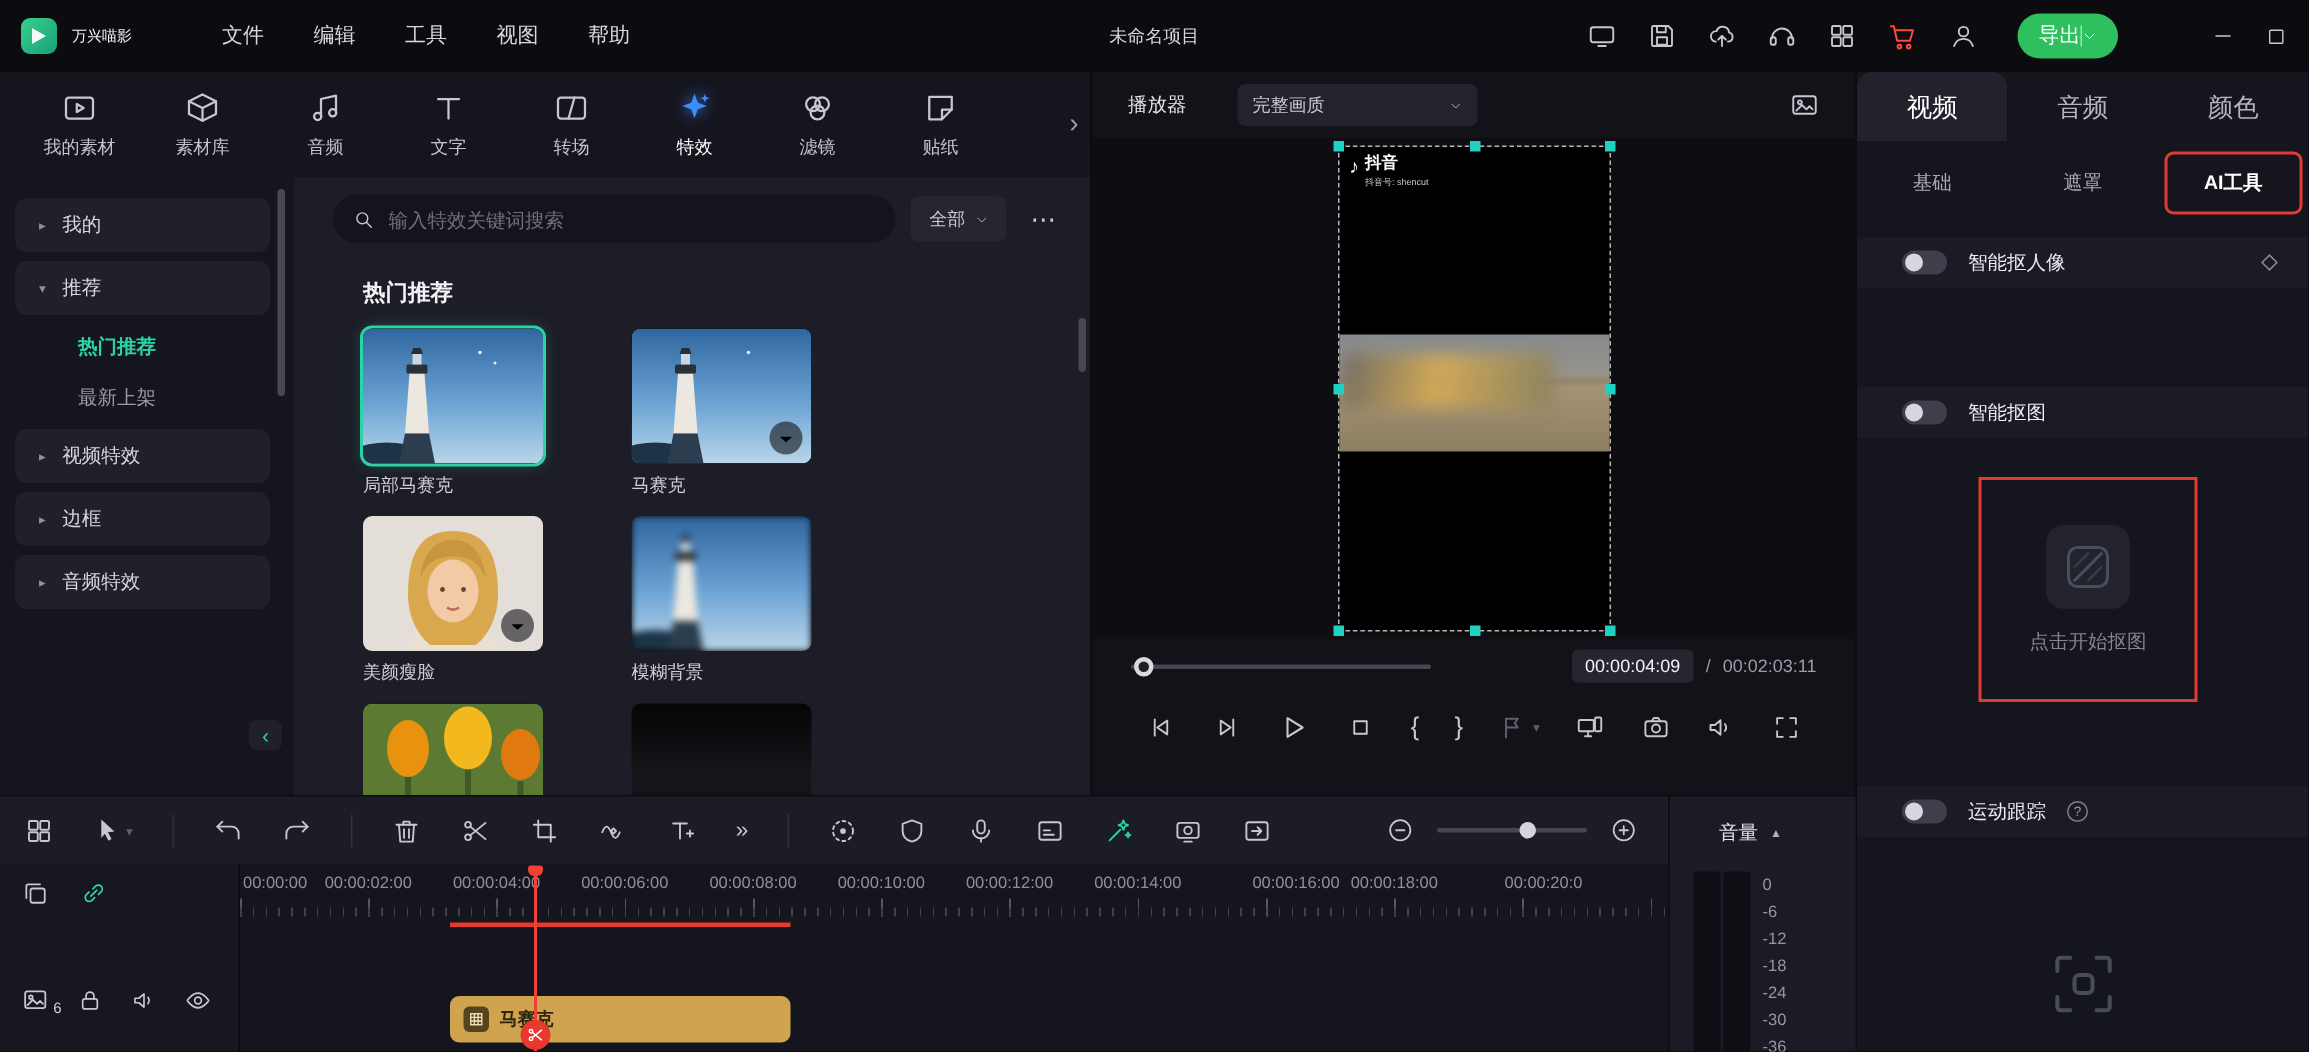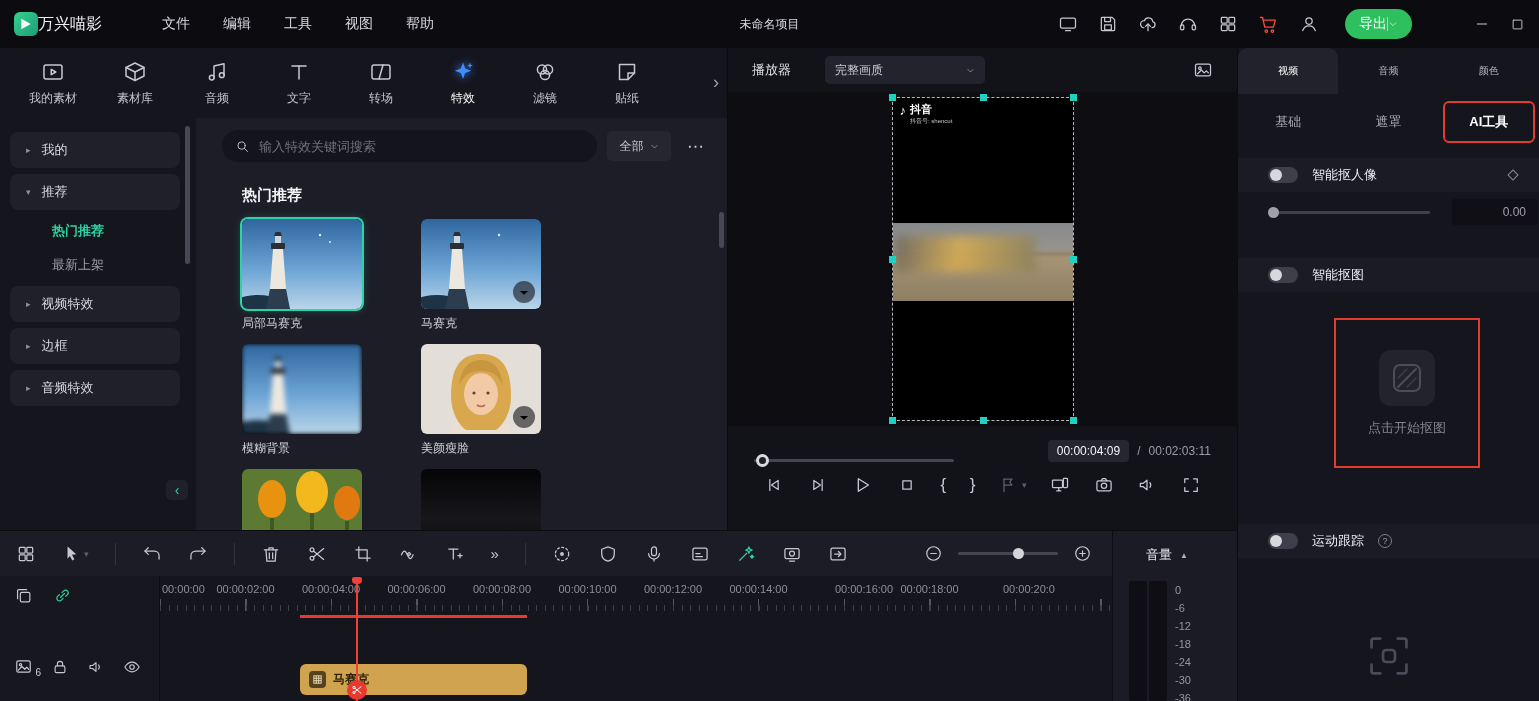--- a/index.html
+++ b/index.html
@@ -7,21 +7,21 @@
 .app{position:relative;width:1539px;height:701px;background:#0b0b10}
 .ic{display:inline-flex;align-items:center;justify-content:center;flex:none}
 .ic svg{display:block;stroke:#c7c8cf;fill:none;stroke-width:1.5;stroke-linecap:round;stroke-linejoin:round}
 .ic.fill svg{fill:#c7c8cf;stroke:none}
 .ic.dim svg{stroke:#5f606c}
 .ic.teal svg{stroke:#2bd3a6}
 .ic.red svg{stroke:#ff4a3d}
 
 .titlebar{position:absolute;left:0;top:0;width:1539px;height:48px;display:flex;align-items:center;padding:0 14px;background:#0b0b10}
 .logo{width:24px;height:24px;border-radius:6px;background:linear-gradient(135deg,#36d18c,#1b9e77);display:flex;align-items:center;justify-content:center}
-.app-name{font-size:16px;color:#f0f1f4}
+.app-name{margin-left:10px;font-size:10px;color:#f0f1f4}
 .menus{display:flex;gap:33px;margin-left:60px;font-size:14px;color:#d8d9df}
 .menu{cursor:default}
 .tb-title{position:absolute;left:50%;transform:translateX(-50%);font-size:12px;color:#d8d9df}
 .tb-right{margin-left:auto;display:flex;align-items:center;gap:20px}
 .export-btn{display:flex;align-items:center;gap:0;background:#2ec05f;border:none;border-radius:16px;height:30px;padding:13px 14px;color:#fff;font-size:14px;margin-left:6px;cursor:pointer}
 .export-div{width:1px;height:14px;background:rgba(255,255,255,.55)}
 .win-gap{margin-left:42px}
 
 .left-panel{position:absolute;left:0;top:48px;width:727px;height:482px;background:#15151e;overflow:hidden}
 .media-tabs{height:70px;display:flex;align-items:center;padding-left:12px;position:relative}
@@ -68,51 +68,51 @@
 .h-ml{left:-4px;top:50%;margin-top:-3px}.h-mr{right:-4px;top:50%;margin-top:-3px}
 .h-bl{left:-4px;bottom:-4px}.h-bc{left:50%;bottom:-4px;margin-left:-3px}.h-br{right:-4px;bottom:-4px}
 .watermark{position:absolute;top:6px;left:7px;display:flex;gap:4px;color:#fff;z-index:3;align-items:flex-start}
 .wm-note{font-size:13px;line-height:13px}
 .wm-brand{font-size:11px;font-weight:bold;line-height:11px}
 .wm-handle{font-size:6px;color:#c6c9d0;margin-top:2px}
 .vid-band{position:absolute;left:0;right:0;top:125px;height:78px;overflow:hidden}
 .band-sky{position:absolute;left:-6px;right:-6px;top:-4px;height:36px;background:linear-gradient(#84888d,#9b968c);filter:blur(2px)}
 .band-field{position:absolute;left:-6px;right:-6px;top:30px;bottom:-4px;background:linear-gradient(#a89676,#8c7d61);filter:blur(2px)}
 .mosaic{position:absolute;left:2px;right:38px;top:13px;height:36px;background:linear-gradient(100deg,#6f6a60,#d4ab55 45%,#8a815e);filter:blur(5px);opacity:.92}
-.seek-row{display:flex;align-items:flex-end;height:36px;padding:0 26px;gap:14px}
+.seek-row{display:flex;align-items:center;height:36px;padding:0 26px;gap:14px}
 .seek-track{position:relative;width:200px;height:3px;background:#45464f;border-radius:2px;cursor:pointer}
 .seek-knob{position:absolute;left:2px;top:-5px;width:13px;height:13px;border-radius:50%;background:#1e1e24;border:3px solid #d9dade}
 .time{margin-left:auto;display:flex;align-items:center;gap:8px;font-size:12px}
 .time .cur{background:#26262f;border-radius:4px;padding:4px 9px;color:#f2f3f6}
 .time .sep,.time .dur{color:#9b9ca5}
 .transport{display:flex;align-items:center;justify-content:space-between;padding:12px 36px 0 36px}
 .brace{font-size:17px;color:#c7c8cf;line-height:20px;cursor:pointer}
 .marker-wrap{display:flex;align-items:center;gap:3px}
 .chev-sm{font-size:9px;color:#5f606c}
 
 .props{position:absolute;left:1237px;top:48px;width:302px;height:653px;background:#15151e;border-left:1px solid #0b0b10;overflow:hidden}
 .prop-tabs{display:flex;height:46px}
-.ptab{flex:1;display:flex;align-items:center;justify-content:center;font-size:10px;color:#b4b5be;cursor:pointer}
+.ptab{flex:1;display:flex;align-items:center;justify-content:center;font-size:17px;color:#b4b5be;cursor:pointer}
 .ptab.active{background:#22222d;color:#fff;border-radius:10px 10px 0 0}
 .sub-tabs{display:flex;height:56px;align-items:center}
 .stab{flex:1;text-align:center;font-size:13px;color:#a9aab4;position:relative;cursor:pointer}
 .stab.active{color:#fff;font-weight:bold}
 .red-outline{position:absolute;left:50%;top:50%;transform:translate(-50%,-50%);width:92px;height:42px;border:2px solid #e23b30;border-radius:6px;pointer-events:none}
 .prop-row{position:absolute;left:0;right:0;height:34px;background:#1b1b26;display:flex;align-items:center;padding:0 22px 0 30px;gap:14px}
 .row1{top:110px}.row2{top:210px}.row3{top:476px}
 .toggle{width:30px;height:16px;border-radius:8px;background:#3e3f4a;position:relative;flex:none;cursor:pointer}
 .toggle i{position:absolute;left:2px;top:2px;width:12px;height:12px;border-radius:50%;background:#d7d8dd}
 .sec-label{font-size:13px;color:#eceдф}
 .sec-label{font-size:13px;color:#ecedf2;font-weight:normal}
 .diamond{margin-left:auto;width:8px;height:8px;border:1.5px solid #8a8b95;transform:rotate(45deg);flex:none}
 .slider-row{position:absolute;left:30px;right:0;top:150px;height:28px;display:flex;align-items:center}
 .pslider{position:relative;width:162px;height:3px;background:#3e3f4a;border-radius:2px;cursor:pointer}
 .pknob{position:absolute;left:0;top:-4px;width:11px;height:11px;border-radius:50%;background:#9fa0a9}
 .pvalue{margin-left:22px;width:86px;height:26px;background:#0f0f15;border-radius:3px;color:#9fa0a9;font-size:12px;display:flex;align-items:center;justify-content:flex-end;padding-right:12px}
-.cutout-box{position:absolute;left:96px;top:270px;width:146px;height:150px;border:2px solid #e23b30;display:flex;flex-direction:column;align-items:center;justify-content:center;gap:13px;cursor:pointer}
+.cutout-box{position:absolute;left:81px;top:270px;width:146px;height:150px;border:2px solid #e23b30;display:flex;flex-direction:column;align-items:center;justify-content:center;gap:13px;cursor:pointer}
 .cutout-icon{width:56px;height:56px;border-radius:12px;background:#23232e;display:flex;align-items:center;justify-content:center}
 .cutout-text{font-size:13px;color:#83848e}
 .help-circle{width:14px;height:14px;border-radius:50%;border:1.2px solid #7c7d87;color:#9c9da6;font-size:9px;display:flex;align-items:center;justify-content:center;flex:none}
 .track-target{position:absolute;left:50%;top:584px;transform:translateX(-50%)}
 
 .timeline{position:absolute;left:0;top:530px;width:1237px;height:171px;background:#15151e;border-top:1px solid #0b0b10}
 .tl-toolbar{position:absolute;left:0;top:0;right:125px;height:45px;display:flex;align-items:center;gap:26px;padding-left:16px;background:#1c1c26}
 .tb-div{width:1px;height:22px;background:#32333e;flex:none}
 .tool-dd{display:flex;align-items:center;gap:3px}
 .more-tools{font-size:15px;color:#c7c8cf;cursor:pointer}
@@ -413,34 +413,20 @@
                   <svg width="13" height="13" viewBox="0 0 24 24">
                     <path d="M12 4v11"></path>
                     <path d="M7.5 11 12 15l4.5-4"></path>
                     <path d="M5 19.5h14"></path>
                   </svg>
                 </span>
             </div>
             <div class="tlabel">马赛克</div>
           </div>
           <div class="thumb">
-            <div class="timg blurred">
-              <svg viewBox="0 0 120 90" preserveAspectRatio="none">
-                  <rect width="120" height="90" fill="url(#skyG)"></rect>
-                  <ellipse cx="16" cy="92" rx="32" ry="16" fill="#1d3346"></ellipse>
-                  <polygon points="31,30 41,30 44,70 28,70" fill="#ece8df"></polygon>
-                  <rect x="29" y="24" width="14" height="6" rx="1" fill="#2a2f38"></rect>
-                  <rect x="33" y="17" width="6" height="7" fill="#cfd6da"></rect>
-                  <path d="M32 17h8l-1.5-4h-5z" fill="#27303a"></path>
-                  <polygon points="28,70 44,70 48,90 24,90" fill="#2b3d4e"></polygon>
-                </svg>
-            </div>
-            <div class="tlabel">模糊背景</div>
-          </div>
-          <div class="thumb">
             <div class="timg">
               <svg viewBox="0 0 120 90" preserveAspectRatio="none">
                   <rect width="120" height="90" fill="#e3ded8"></rect>
                   <ellipse cx="60" cy="88" rx="30" ry="18" fill="#e9e0d3"></ellipse>
                   <path d="M30 52c0-32 12-42 30-42s30 10 30 42c0 18-9 30-15 34H45c-6-4-15-16-15-34z" fill="#d9a84e"></path>
                   <ellipse cx="60" cy="50" rx="17" ry="21" fill="#f2cba6"></ellipse>
                   <path d="M38 42c2-18 10-26 22-26s20 8 22 26c-4-10-10-15-22-15s-18 5-22 15z" fill="#c8963f"></path>
                   <circle cx="53" cy="49" r="1.6" fill="#5a4632"></circle>
                   <circle cx="67" cy="49" r="1.6" fill="#5a4632"></circle>
                   <path d="M56 61c2.5 1.8 5.5 1.8 8 0" stroke="#c06a5a" stroke-width="1.8" fill="none"></path>
@@ -449,20 +435,34 @@
                   <svg width="13" height="13" viewBox="0 0 24 24">
                     <path d="M12 4v11"></path>
                     <path d="M7.5 11 12 15l4.5-4"></path>
                     <path d="M5 19.5h14"></path>
                   </svg>
                 </span>
             </div>
             <div class="tlabel">美颜瘦脸</div>
           </div>
           <div class="thumb">
+            <div class="timg blurred">
+              <svg viewBox="0 0 120 90" preserveAspectRatio="none">
+                  <rect width="120" height="90" fill="url(#skyG)"></rect>
+                  <ellipse cx="16" cy="92" rx="32" ry="16" fill="#1d3346"></ellipse>
+                  <polygon points="31,30 41,30 44,70 28,70" fill="#ece8df"></polygon>
+                  <rect x="29" y="24" width="14" height="6" rx="1" fill="#2a2f38"></rect>
+                  <rect x="33" y="17" width="6" height="7" fill="#cfd6da"></rect>
+                  <path d="M32 17h8l-1.5-4h-5z" fill="#27303a"></path>
+                  <polygon points="28,70 44,70 48,90 24,90" fill="#2b3d4e"></polygon>
+                </svg>
+            </div>
+            <div class="tlabel">模糊背景</div>
+          </div>
+          <div class="thumb">
             <div class="timg">
               <svg viewBox="0 0 120 90" preserveAspectRatio="none">
                   <rect width="120" height="90" fill="#5d7a33"></rect>
                   <path d="M30 48v30M70 42v36M105 52v26" stroke="#3f5a22" stroke-width="4"></path>
                   <ellipse cx="30" cy="30" rx="14" ry="19" fill="#e8920f"></ellipse>
                   <ellipse cx="70" cy="23" rx="16" ry="21" fill="#f4b81f"></ellipse>
                   <ellipse cx="105" cy="34" rx="13" ry="17" fill="#e07a10"></ellipse>
                 </svg>
             </div>
           </div>
@@ -610,26 +610,20 @@
         <span class="red-outline"></span>
       </span>
     </div>
 
     <div class="prop-row row1">
       <span class="toggle">
           <i></i>
         </span>
       <span class="sec-label">智能抠人像</span>
       <span class="diamond"></span>
-    </div>
-    <div class="slider-row">
-      <div class="pslider">
-          <div class="pknob"></div>
-        </div>
-      <div class="pvalue">0.00</div>
     </div>
 
     <div class="prop-row row2">
       <span class="toggle">
           <i></i>
         </span>
       <span class="sec-label">智能抠图</span>
     </div>
 
     <div class="cutout-box">

